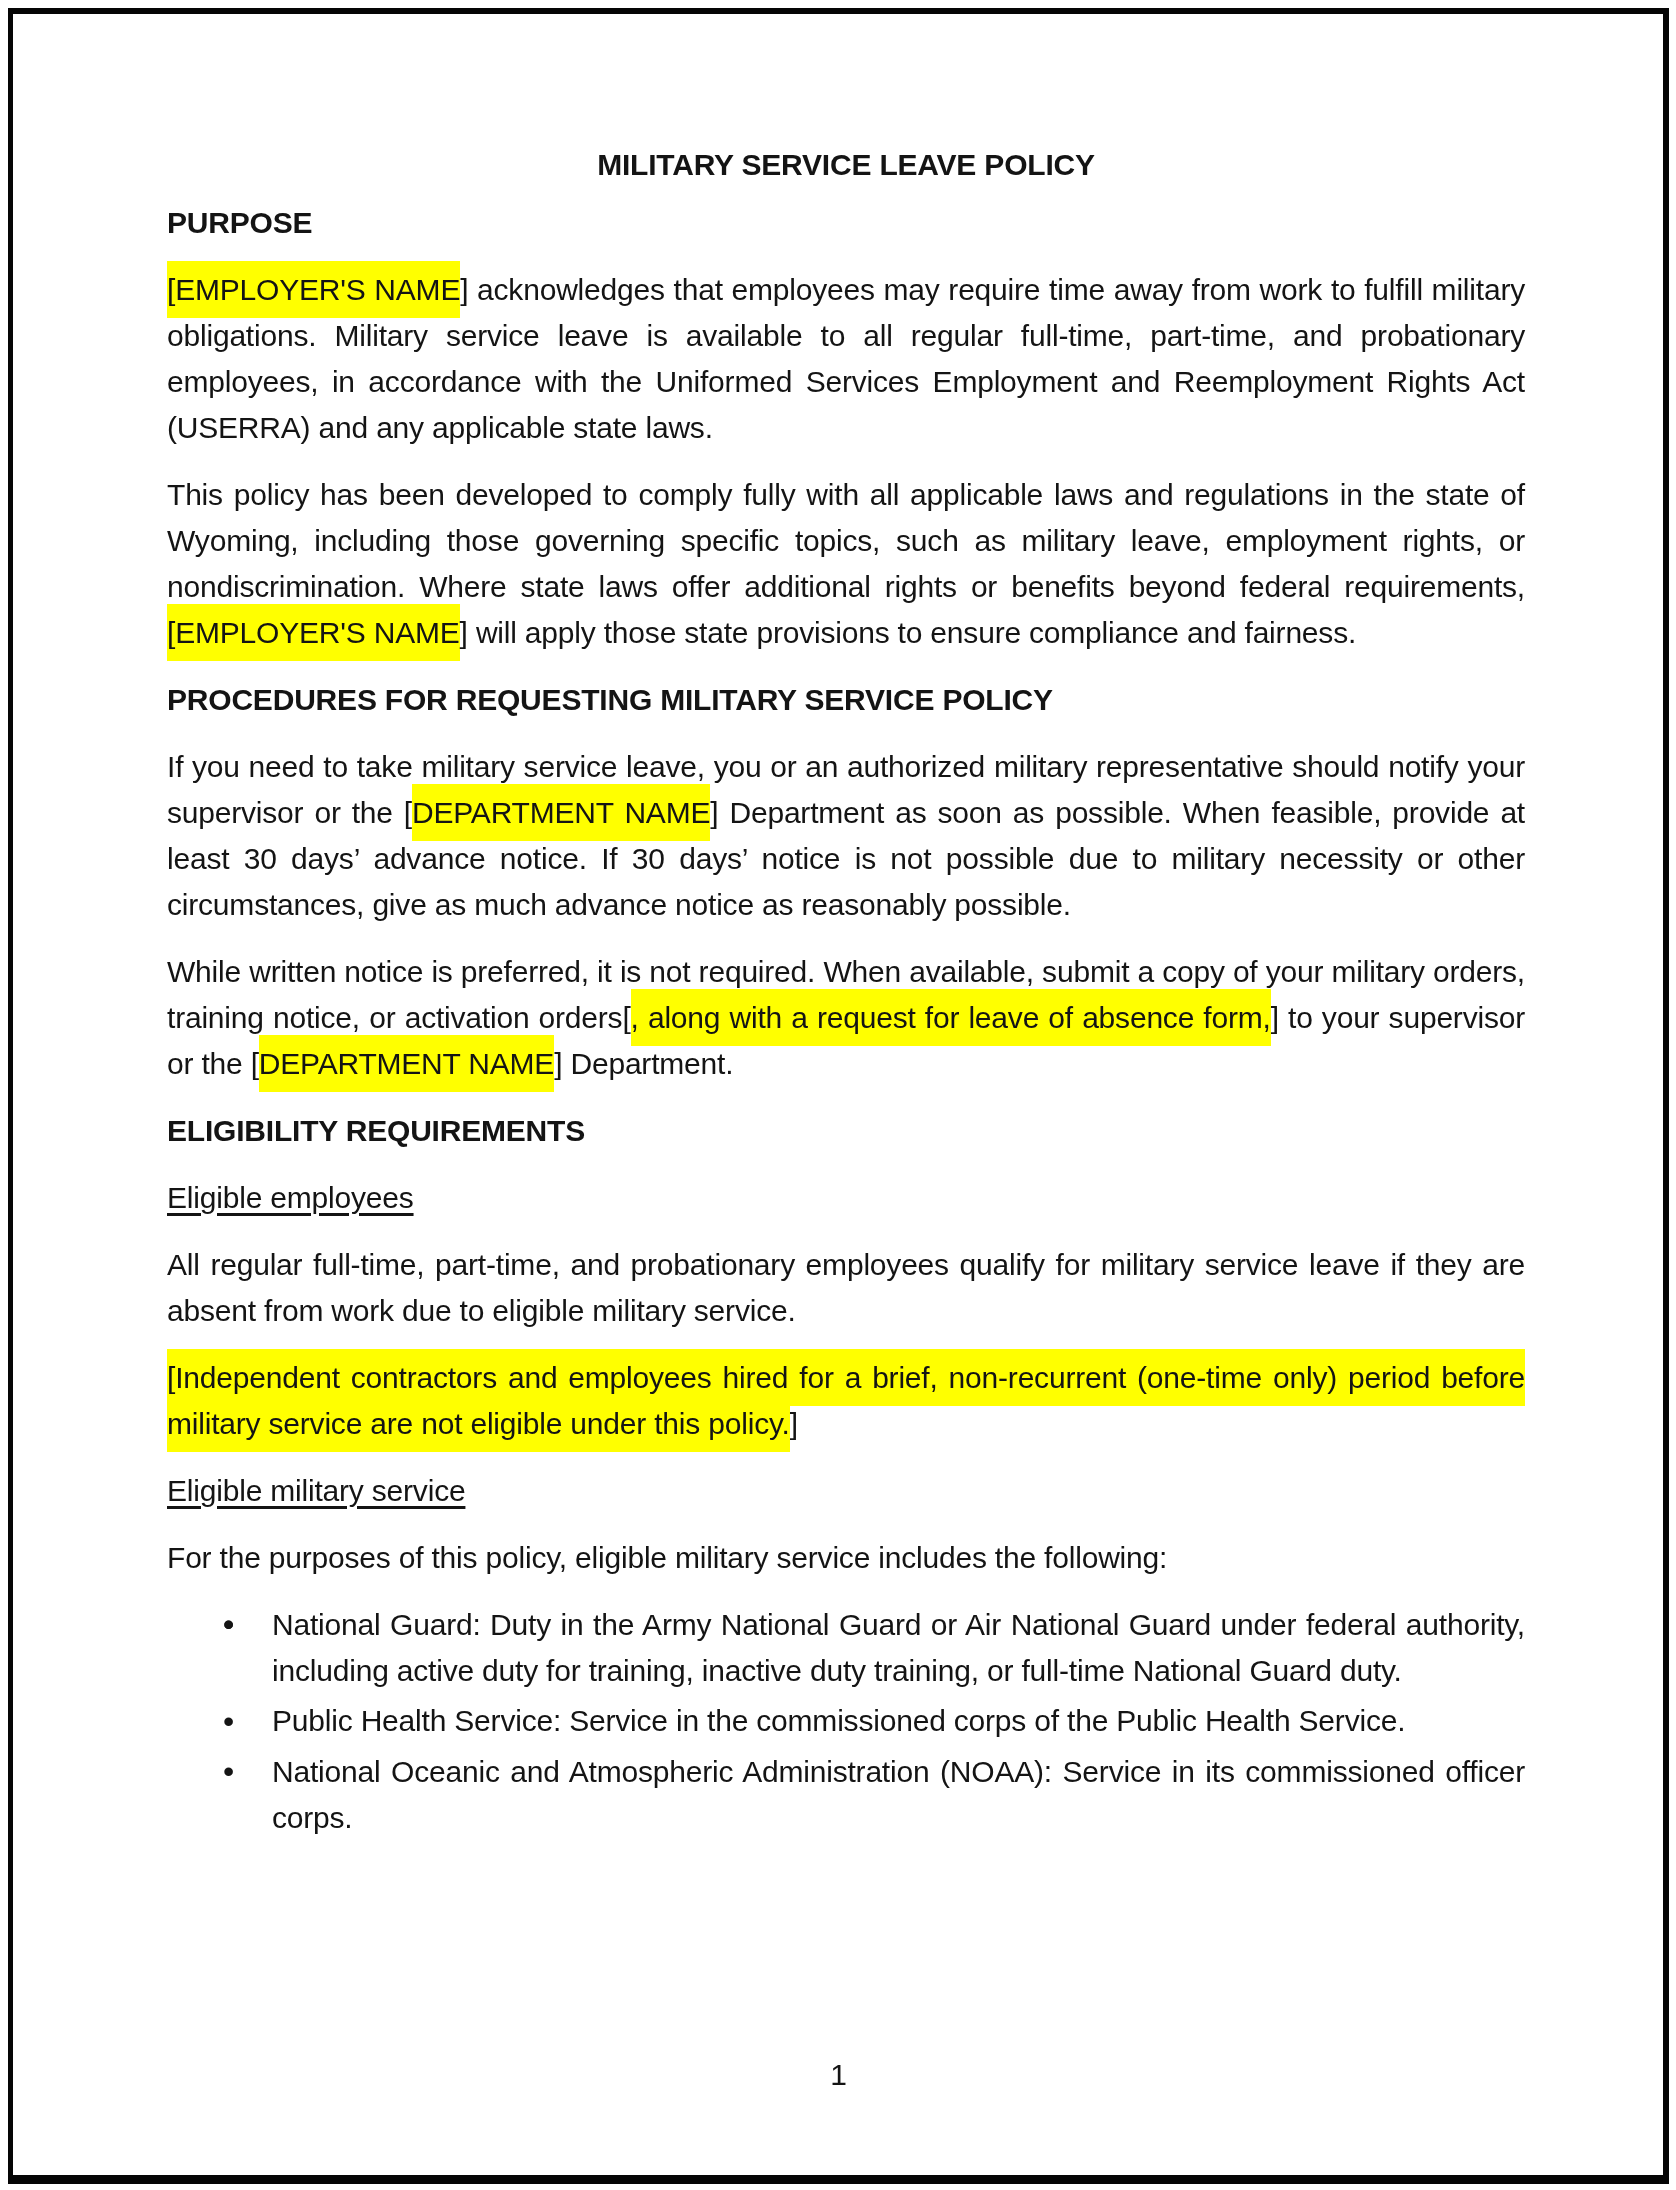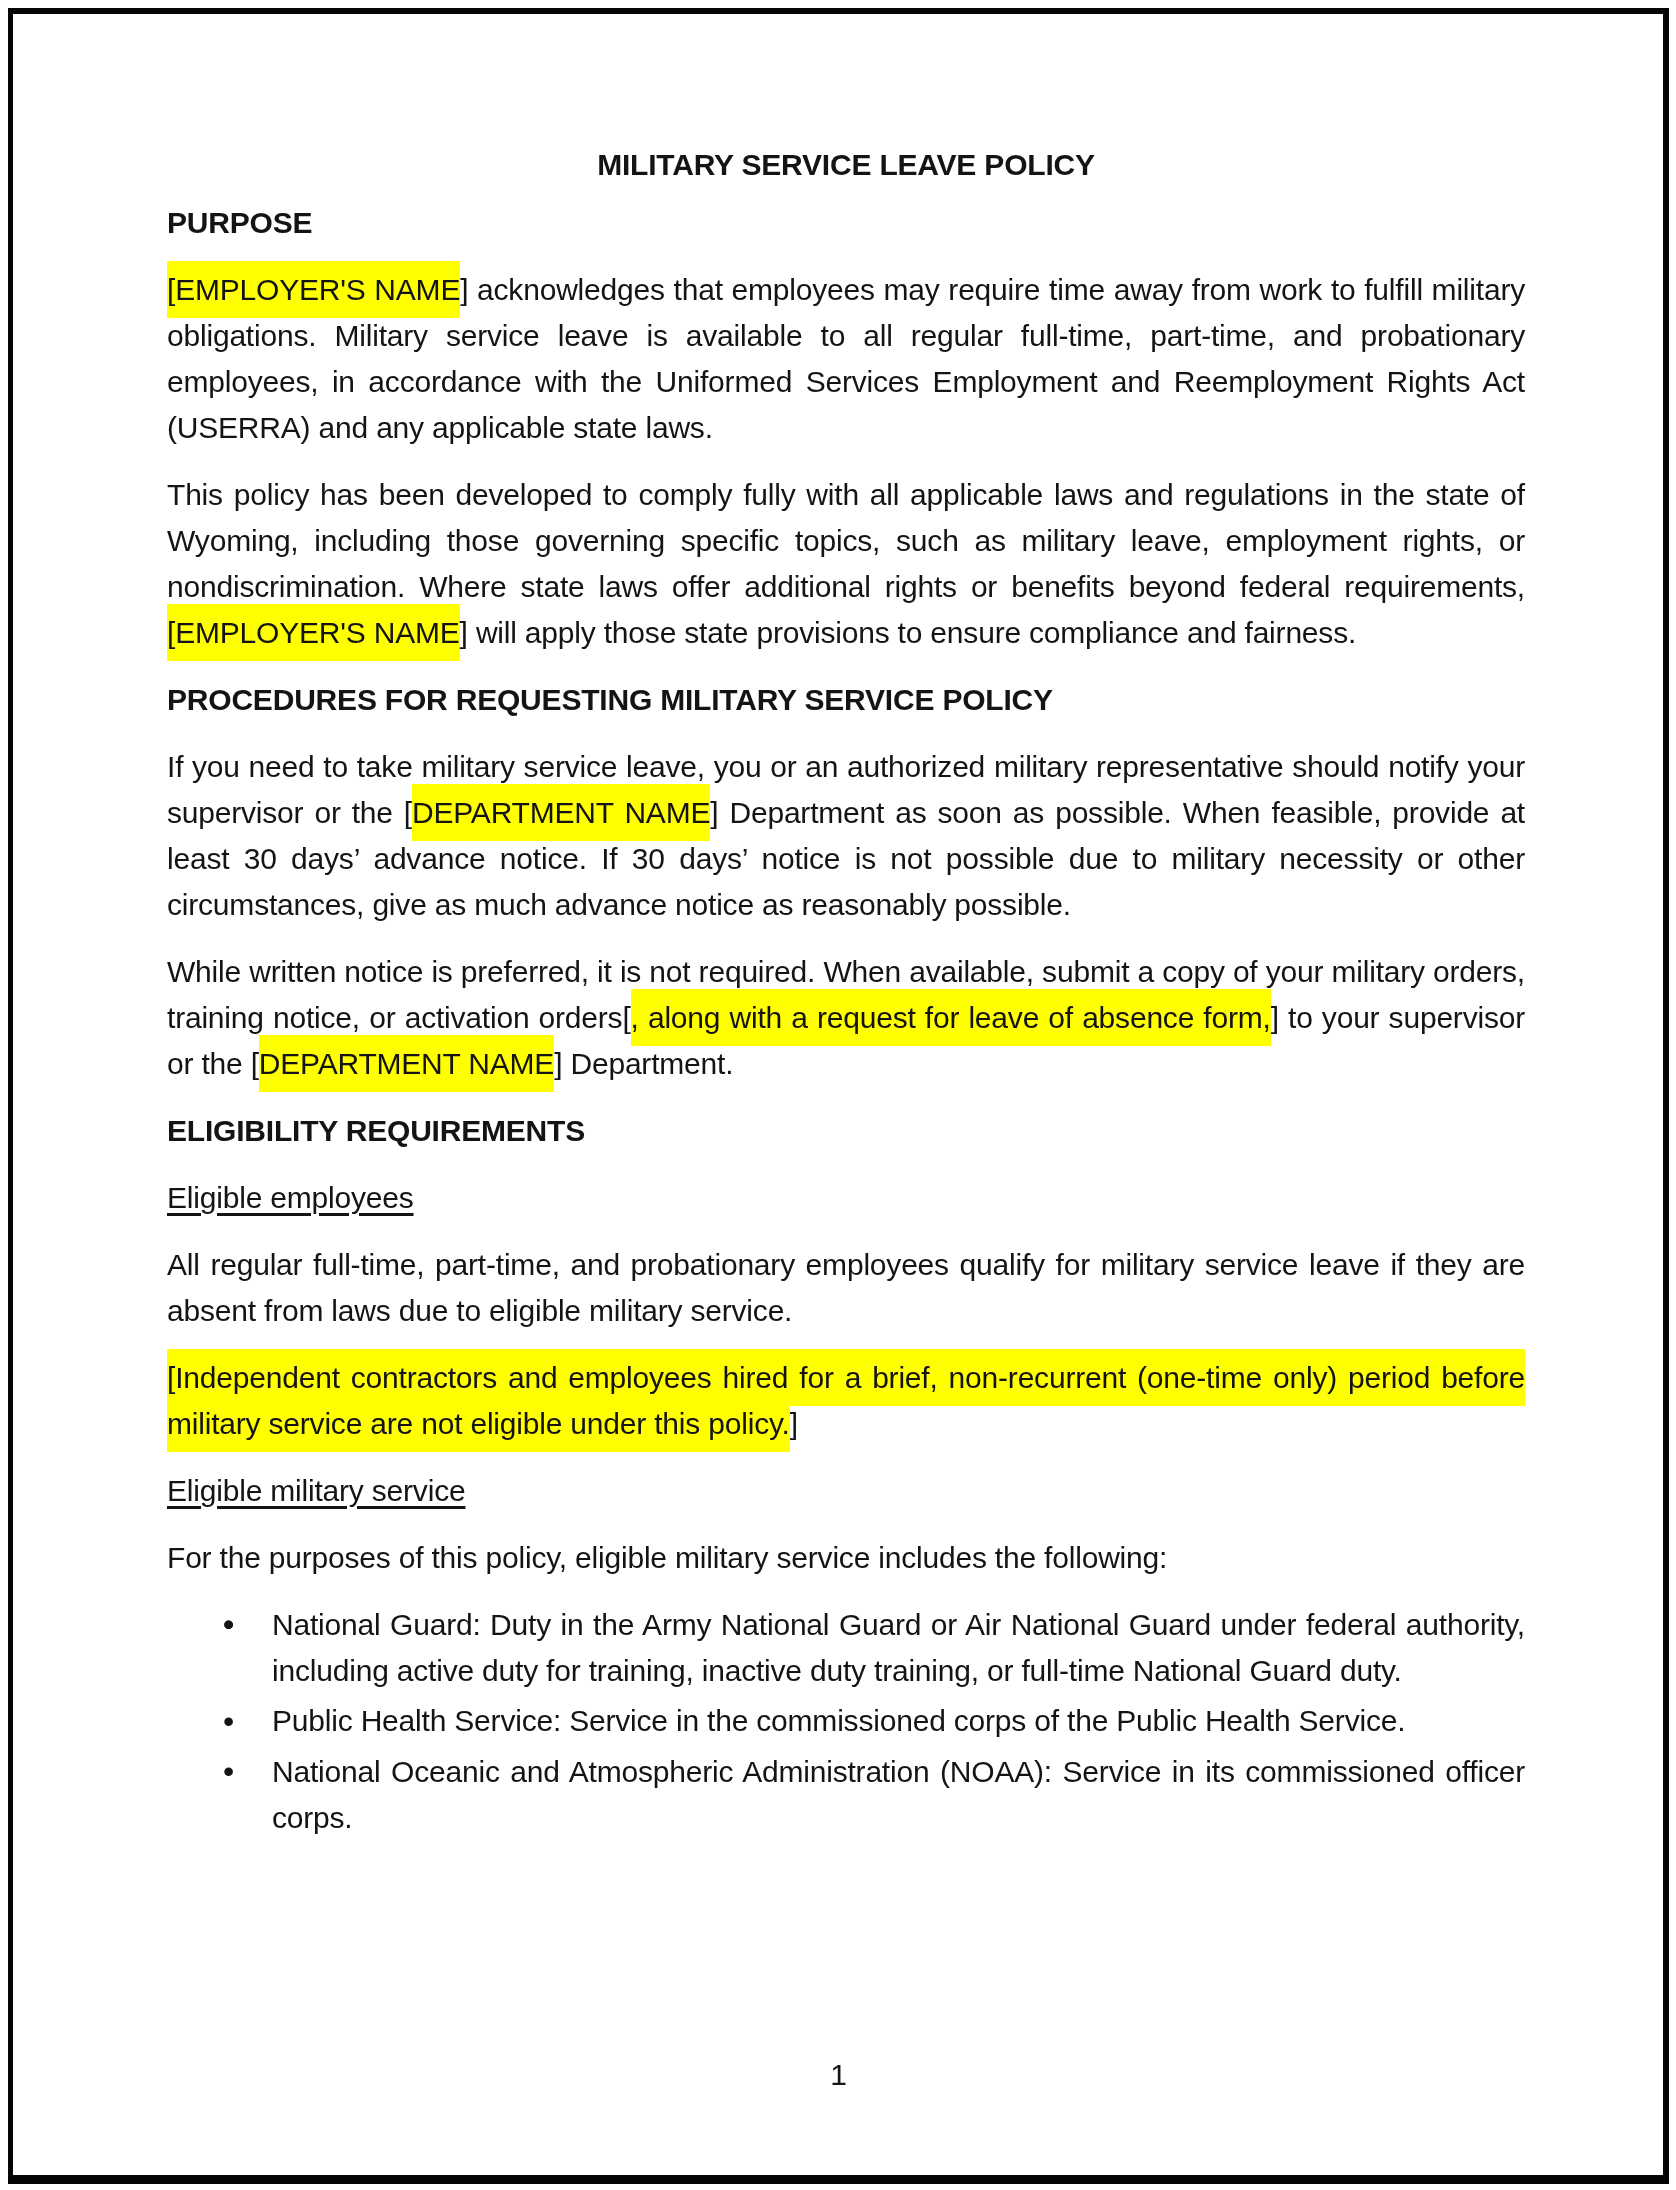--- a/index.html
+++ b/index.html
@@ -89,21 +89,21 @@
     <div class="title">MILITARY SERVICE LEAVE POLICY</div>
     <div>
         <div class="heading"><span class="run">PURPOSE</span></div>
         <div class="paragraph"><span class="run hl">[EMPLOYER'S NAME</span><span class="run">] acknowledges that employees may require time away from work to fulfill military obligations. Military service leave is available to all regular full-time, part-time, and probationary employees, in accordance with the Uniformed Services Employment and Reemployment Rights Act (USERRA) and any applicable state laws.</span></div>
         <div class="paragraph"><span class="run">This policy has been developed to comply fully with all applicable laws and regulations in the state of Wyoming, including those governing specific topics, such as military leave, employment rights, or nondiscrimination. Where state laws offer additional rights or benefits beyond federal requirements, </span><span class="run hl">[EMPLOYER'S NAME</span><span class="run">] will apply those state provisions to ensure compliance and fairness.</span></div>
         <div class="heading"><span class="run">PROCEDURES FOR REQUESTING MILITARY SERVICE POLICY</span></div>
         <div class="paragraph"><span class="run">If you need to take military service leave, you or an authorized military representative should notify your supervisor or the [</span><span class="run hl">DEPARTMENT NAME</span><span class="run">] Department as soon as possible. When feasible, provide at least 30 days’ advance notice. If 30 days’ notice is not possible due to military necessity or other circumstances, give as much advance notice as reasonably possible.</span></div>
         <div class="paragraph"><span class="run">While written notice is preferred, it is not required. When available, submit a copy of your military orders, training notice, or activation orders[</span><span class="run hl">, along with a request for leave of absence form,</span><span class="run">] to your supervisor or the [</span><span class="run hl">DEPARTMENT NAME</span><span class="run">] Department.</span></div>
         <div class="heading"><span class="run">ELIGIBILITY REQUIREMENTS</span></div>
         <div class="subheading"><span class="run">Eligible employees</span></div>
-        <div class="paragraph"><span class="run">All regular full-time, part-time, and probationary employees qualify for military service leave if they are absent from laws due to eligible military service.</span></div>
+        <div class="paragraph"><span class="run">All regular full-time, part-time, and probationary employees qualify for military service leave if they are absent from work due to eligible military service.</span></div>
         <div class="paragraph"><span class="run hl">[Independent contractors and employees hired for a brief, non-recurrent (one-time only) period before military service are not eligible under this policy.</span><span class="run">]</span></div>
         <div class="subheading"><span class="run">Eligible military service</span></div>
         <div class="paragraph"><span class="run">For the purposes of this policy, eligible military service includes the following:</span></div>
         <div class="bullet"><span class="dot">•</span></div>
         <div class="bullet"><span class="dot">•</span><span class="bullet-text"><span class="run">National Guard: Duty in the Army National Guard or Air National Guard under federal authority, including active duty for training, inactive duty training, or full-time National Guard duty.</span></span></div>
         <div class="bullet"><span class="dot">•</span><span class="bullet-text"><span class="run">Public Health Service: Service in the commissioned corps of the Public Health Service.</span></span></div>
         <div class="bullet"><span class="dot">•</span><span class="bullet-text"><span class="run">National Oceanic and Atmospheric Administration (NOAA): Service in its commissioned officer corps.</span></span></div>
       </div>
   </div>
   <div class="page-number">1</div>

